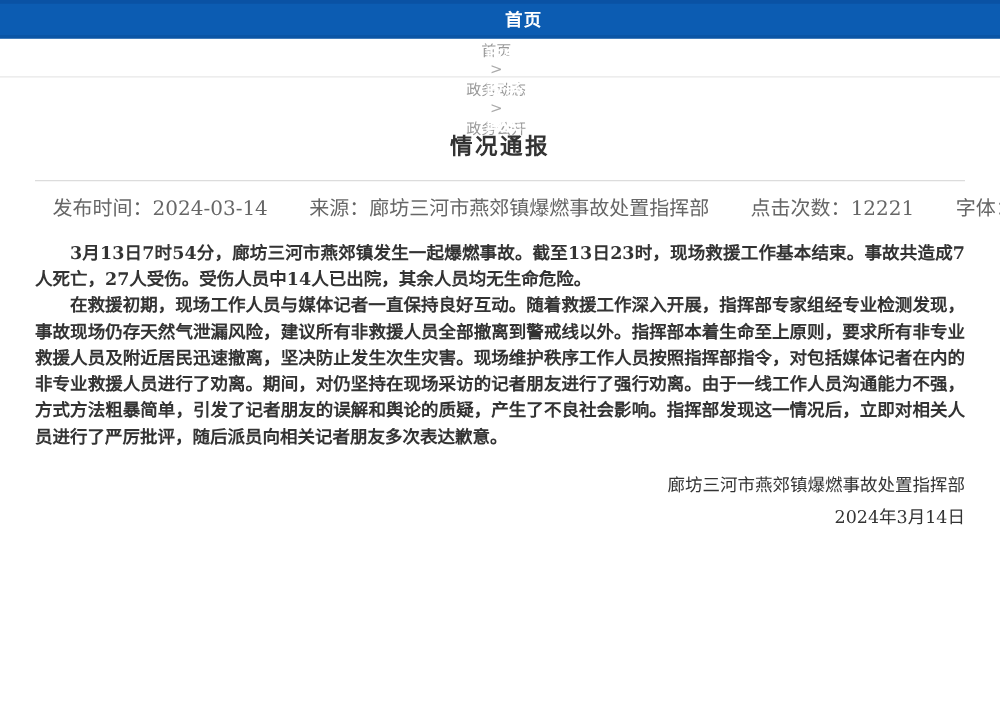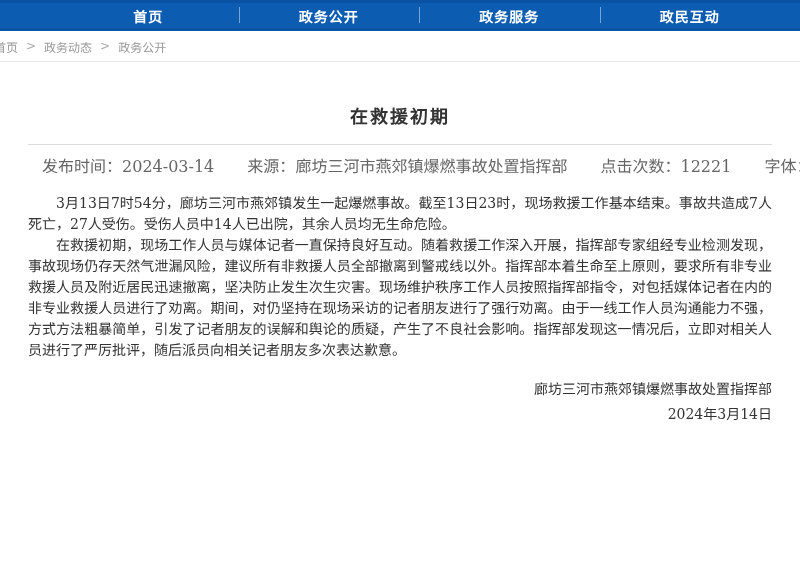--- a/index.html
+++ b/index.html
@@ -1,15 +1,15 @@
 <!DOCTYPE html>
 <html lang="zh-CN"><head>
 <meta charset="utf-8">
 <style>
-  * { margin: 0; padding: 0; box-sizing: border-box; }
+  * { margin: 0; padding: 0; box-sizing: border-box; flex-direction: column; }
   html, body { width: 800px; height: 570px; overflow: hidden; }
   body {
     font-family: "DejaVu Sans", "Liberation Sans", sans-serif;
     background: #ffffff;
     color: #333;
   }
 
   
   .navbar {
     height: 31px;
@@ -84,20 +84,21 @@
   }
   .meta-seg { margin: 0 14px; }
   .font-size-btn { cursor: pointer; margin: 0 2px; color: #666; }
 
   .body-text {
     margin-top: 6px;
     font-size: 14px;
     line-height: 21px;
     color: #333;
     text-align: justify;
+    font-weight: bold;
   }
   .body-text p {
     text-indent: 2em;
     margin: 0;
   }
 
   .signature {
     margin-top: 16px;
     text-align: right;
     font-size: 14px;
@@ -118,21 +119,21 @@
 
 <div class="breadcrumb-bar">
   <span class="crumb">首页</span>
   <span class="crumb-sep">&gt;</span>
   <span class="crumb">政务动态</span>
   <span class="crumb-sep">&gt;</span>
   <span class="crumb">政务公开</span>
 </div>
 
 <div class="article">
-  <h1 class="article-title">在救援初期</h1>
+  <h1 class="article-title">情况通报</h1>
   <hr class="title-divider">
 
   <div class="meta-row">
     <span class="meta-seg"><span>发布时间：</span><span>2024-03-14</span></span>
     <span class="meta-seg"><span>来源：</span><span>廊坊三河市燕郊镇爆燃事故处置指挥部</span></span>
     <span class="meta-seg"><span>点击次数：</span><span>12221</span></span>
     <span class="meta-seg"><span>字体：</span><span>[</span><span class="font-size-btn">大</span><span class="font-size-btn">中</span><span class="font-size-btn">小</span><span>]</span></span>
   </div>
 
   <div class="body-text">

